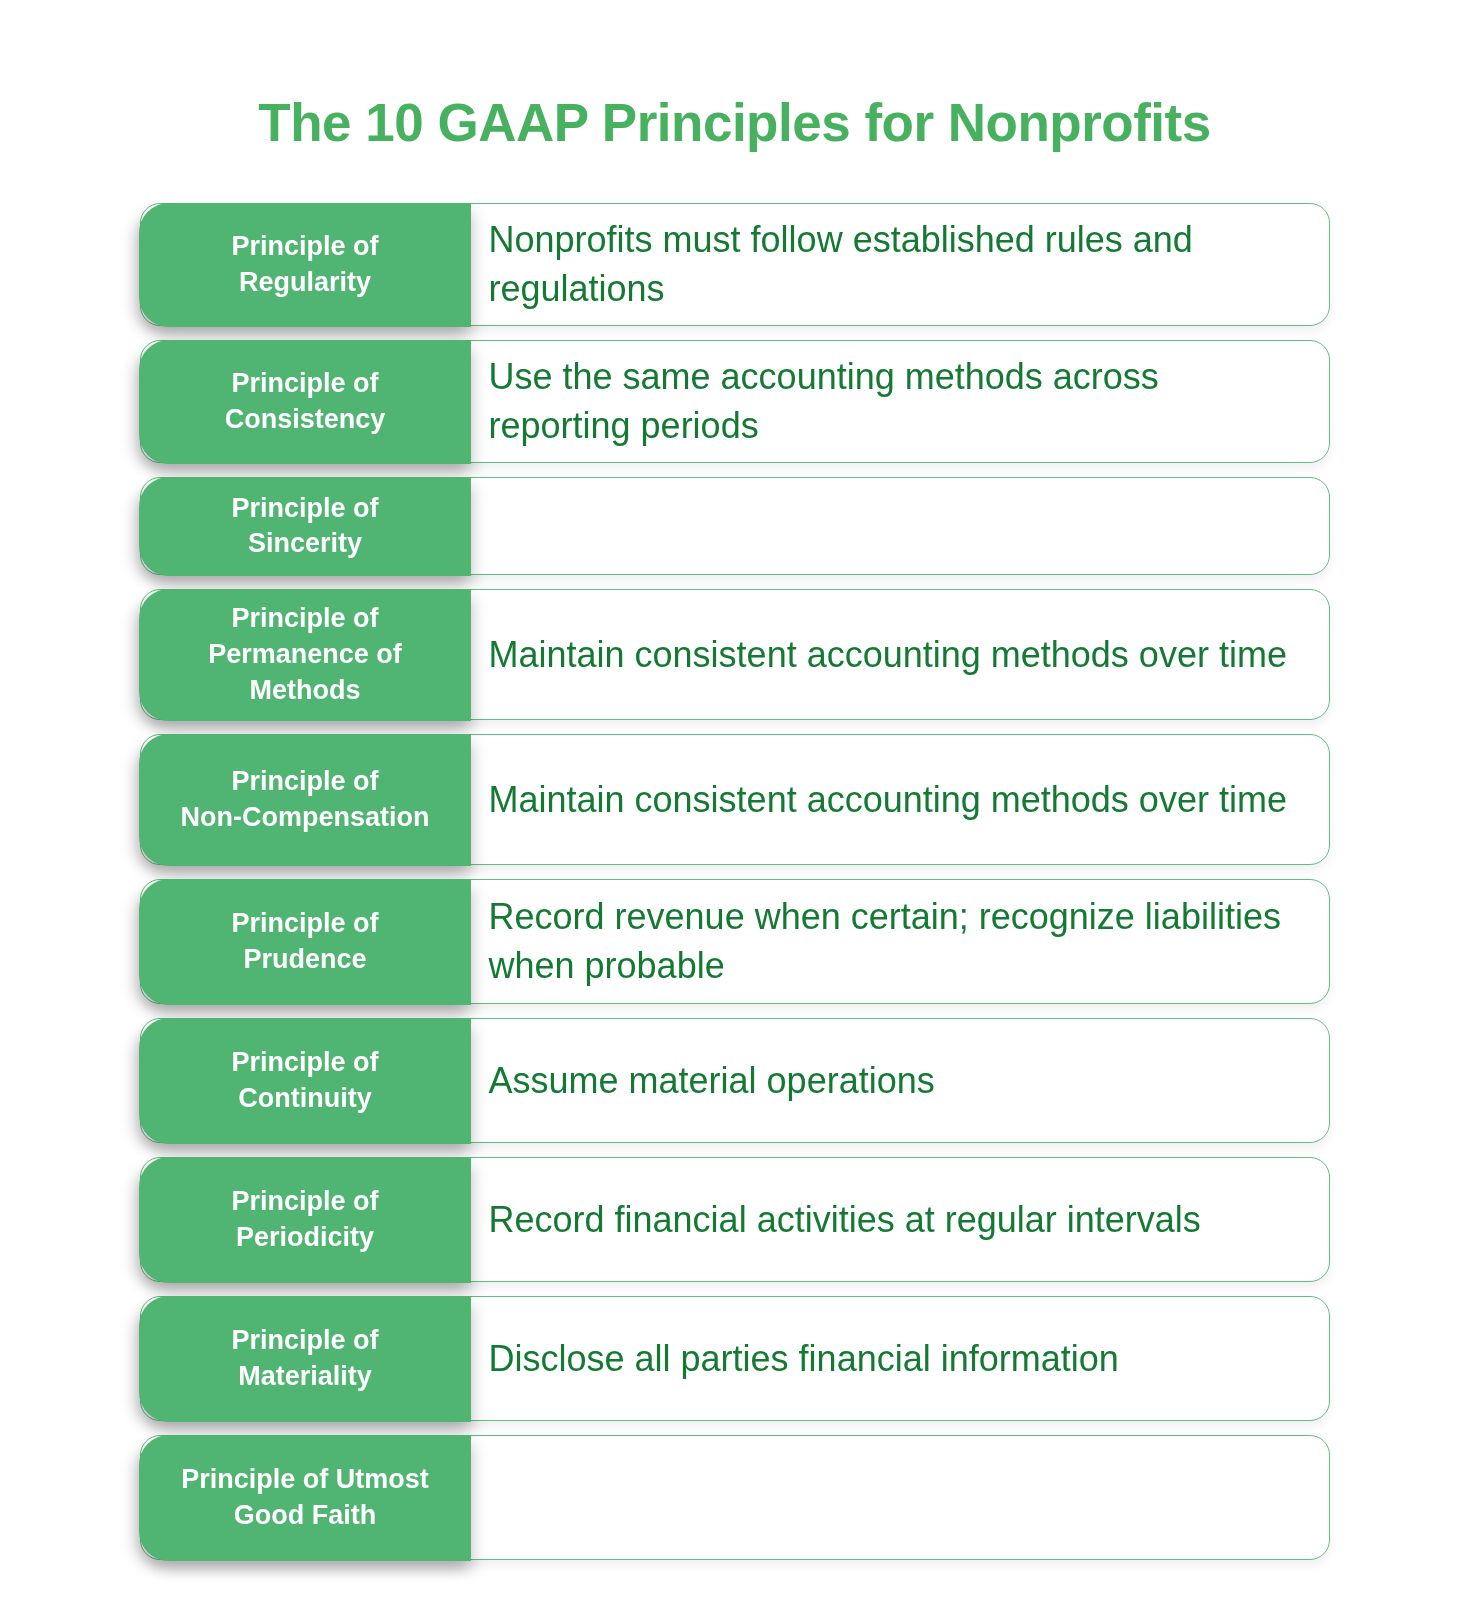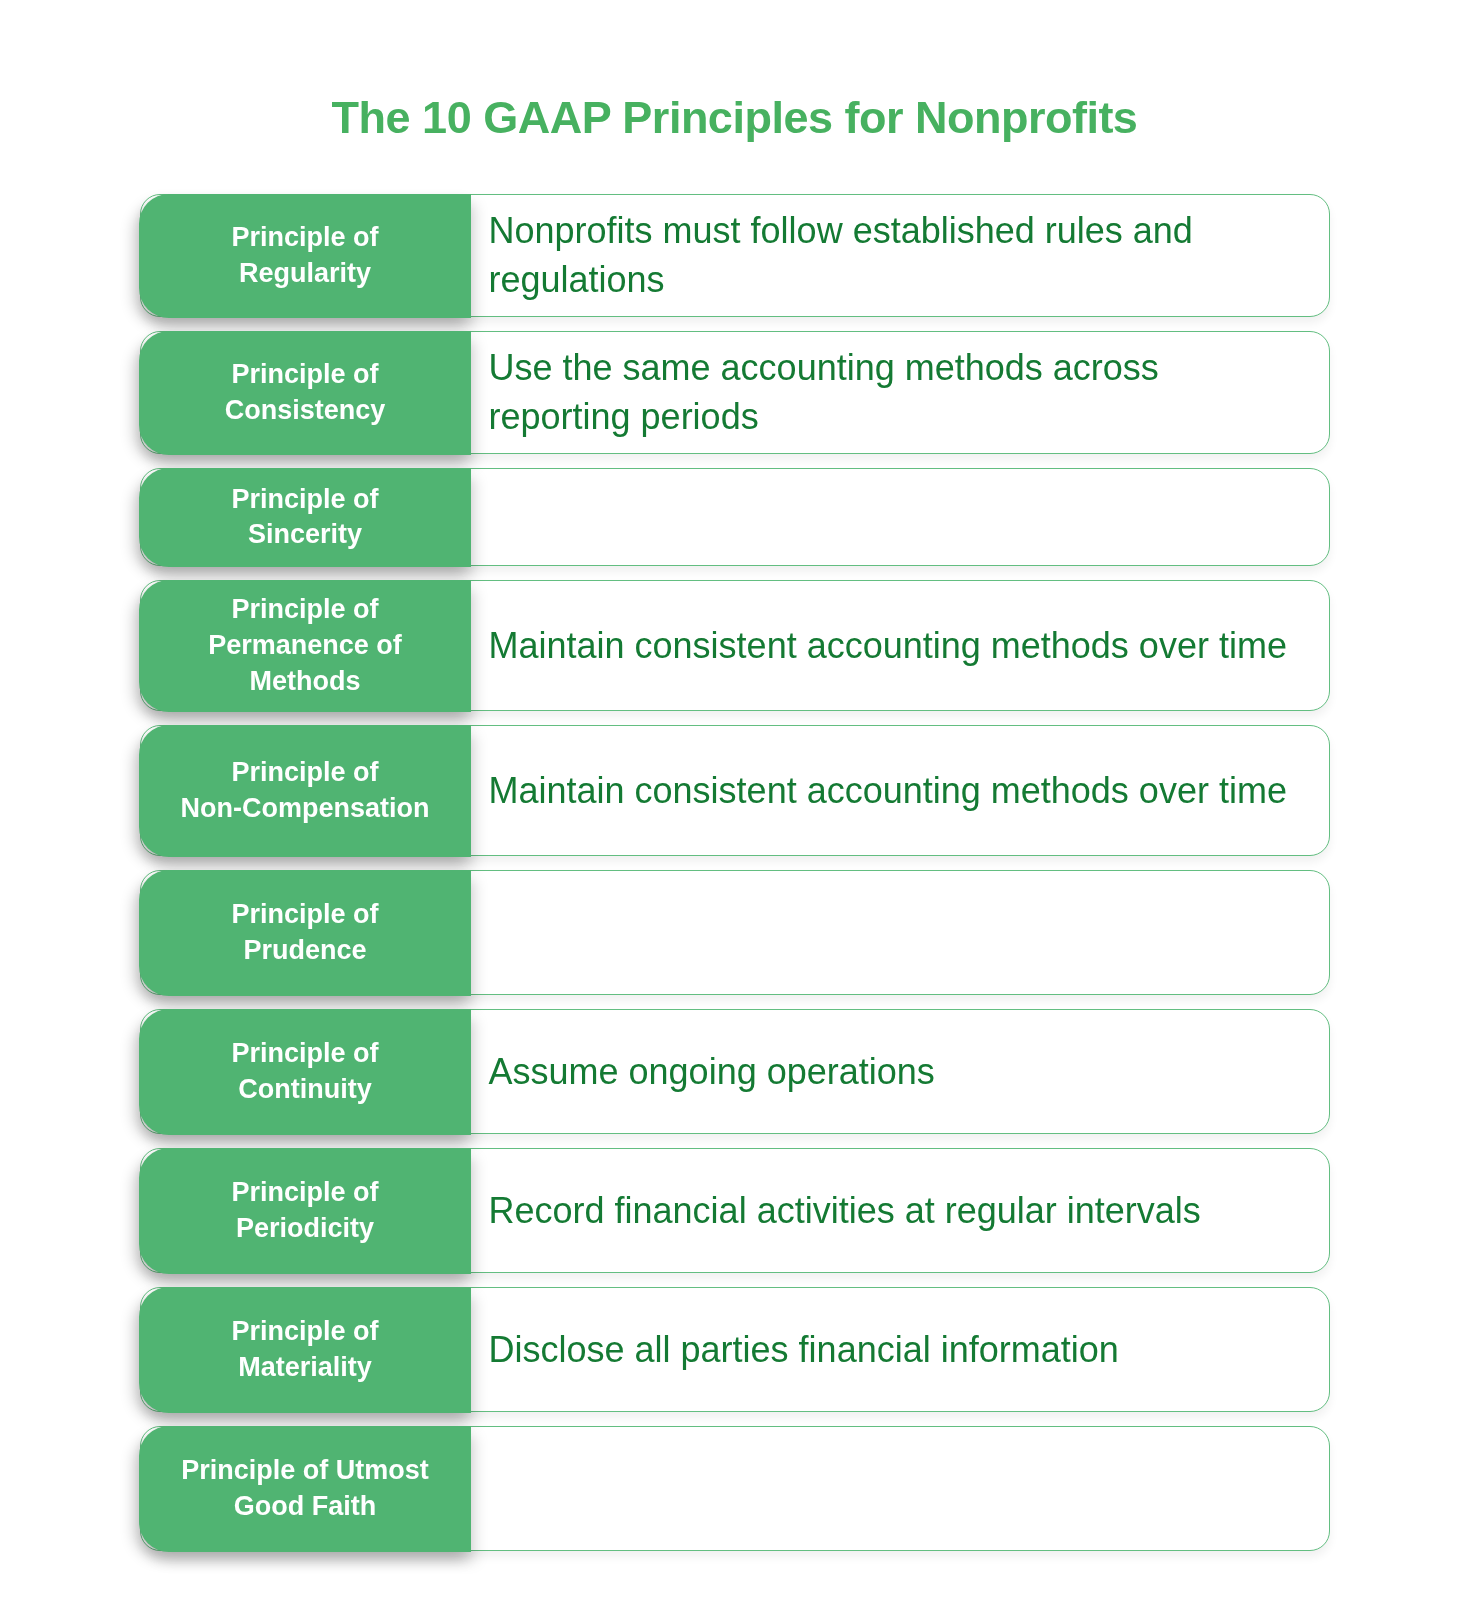--- a/index.html
+++ b/index.html
@@ -15,21 +15,21 @@
   body{
     width:1469px;height:1600px;
     background:var(--page-bg);
     font-family:"Liberation Sans", sans-serif;
     overflow:hidden;
   }
   .page{padding-top:92px;}
   .title{
     margin:0 0 50px 0;
     text-align:center;
-    font-size:45px;
+    font-size:53px;
     font-weight:bold;
     letter-spacing:-0.5px;
     color:var(--title-color);
   }
   .rows{
     width:1190px;
     margin:0 auto;
     display:flex;
     flex-direction:column;
     gap:14px;
@@ -108,26 +108,28 @@
 
     <div class="row h-l">
       <div class="label">Principle of
 Non-Compensation</div>
       <div class="desc">Maintain consistent accounting methods over time</div>
     </div>
 
     <div class="row h-m">
       <div class="label">Principle of
 Prudence</div>
+      <div class="desc">Record revenue when certain; recognize liabilities
+when probable</div>
     </div>
 
     <div class="row h-m">
       <div class="label">Principle of
 Continuity</div>
-      <div class="desc">Assume ongoing operations</div>
+      <div class="desc">Assume material operations</div>
     </div>
 
     <div class="row h-m">
       <div class="label">Principle of
 Periodicity</div>
       <div class="desc">Record financial activities at regular intervals</div>
     </div>
 
     <div class="row h-m">
       <div class="label">Principle of

